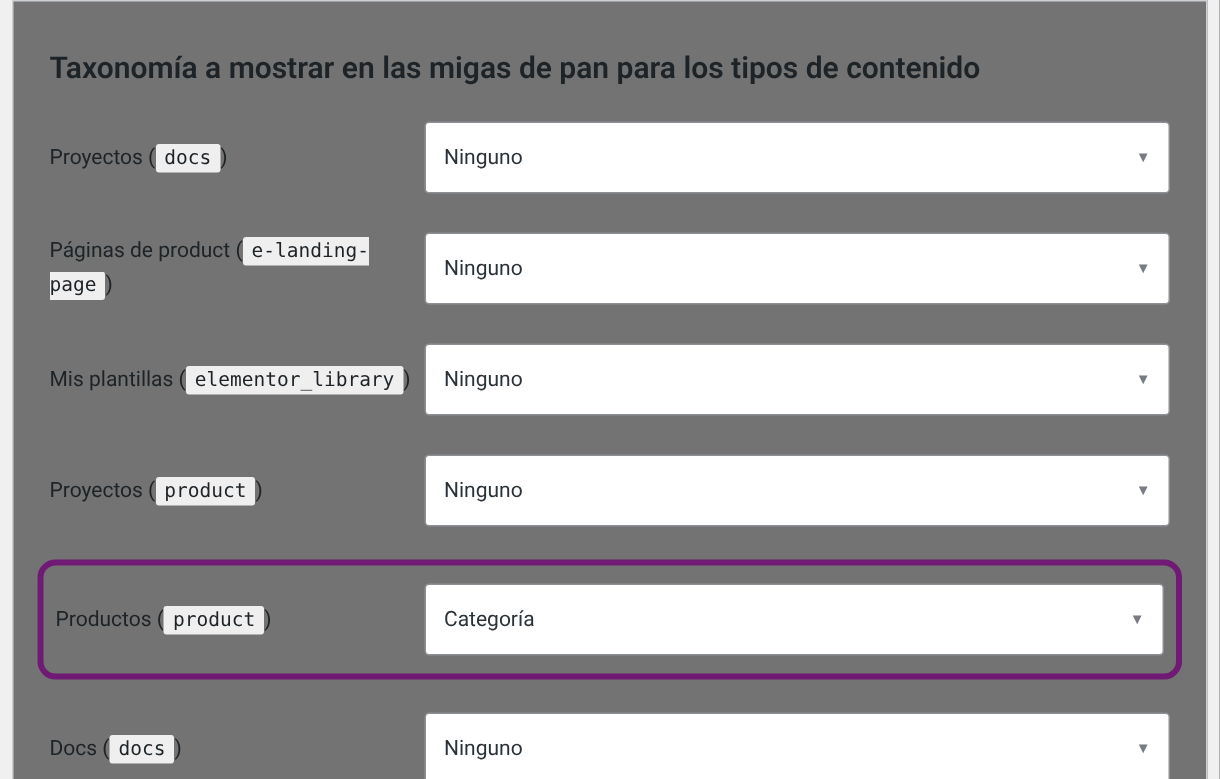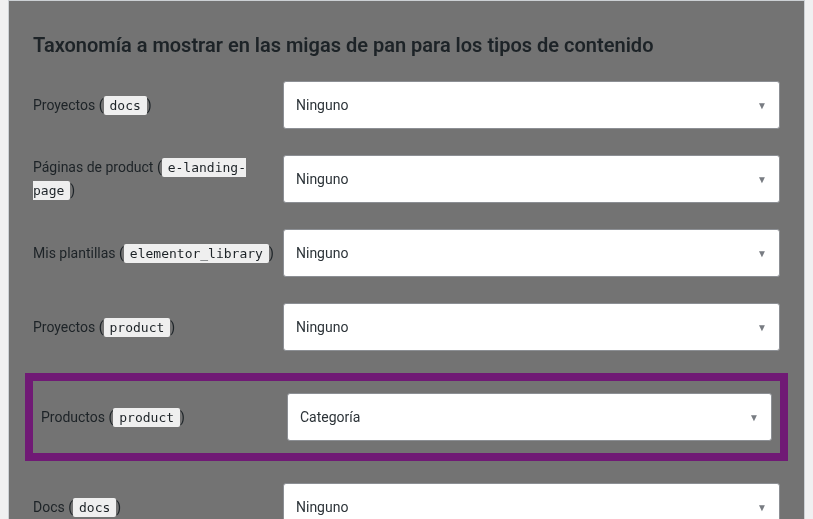--- a/index.html
+++ b/index.html
@@ -21,22 +21,22 @@
       margin-bottom: 20px;
       color: #1d2327;
     }
     .form-row {
       display: flex;
       align-items: center;
       margin-bottom: 18px;
       padding: 4px 0;
     }
     .form-row.highlighted {
-      border: 8px solid #701a75;
-      border-radius: 0;
+      border: 4px solid #701a75;
+      border-radius: 12px;
       padding: 12px 4px;
       margin-left: -8px;
       margin-right: -8px;
     }
     .form-row.highlighted .label-col {
       padding-left: 4px;
     }
     .form-row.highlighted .select-col {
       padding-right: 4px;
     }

